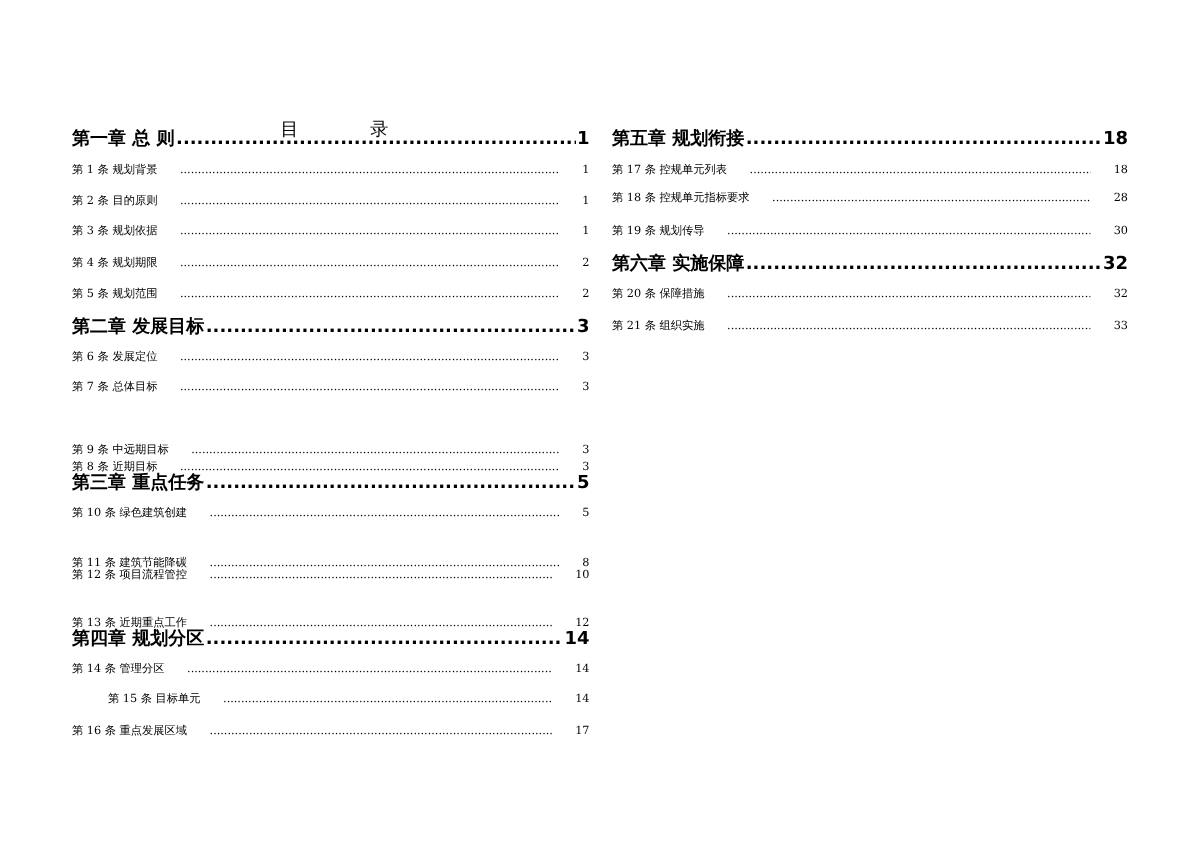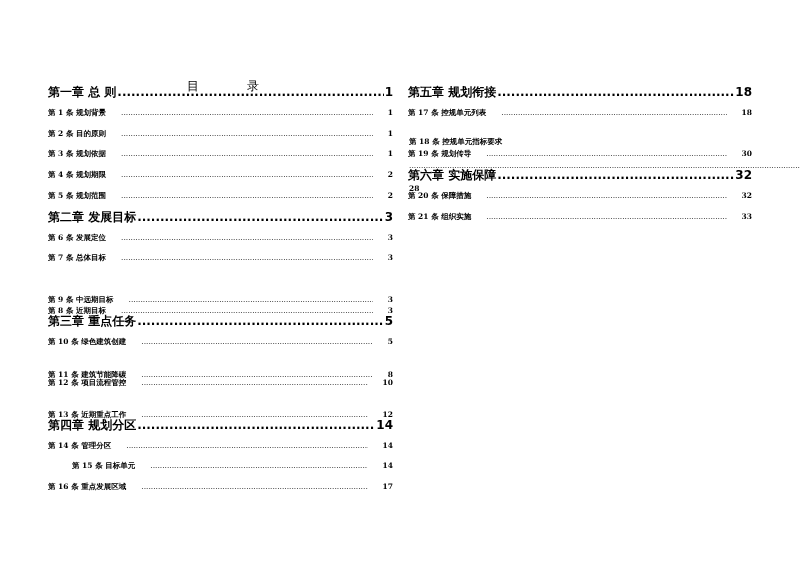--- a/index.html
+++ b/index.html
@@ -8,21 +8,21 @@
   .col.left{left:48px;width:345px;}
   .col.right{left:408px;width:344px;}
   .toc-title{position:absolute;top:62px;left:136px;width:100px;text-align:center;font-size:12px;letter-spacing:22px;font-family:"DejaVu Sans","Liberation Sans",sans-serif;margin-top:16px;}
   .row{position:absolute;left:0;right:0;display:flex;align-items:baseline;white-space:nowrap;}
   .row .lbl{flex:0 0 auto;}
   .row .dots{flex:1 1 auto;overflow:hidden;margin:0 1px;}
   .row .dots::after{content:"................................................................................................................................................................................................................................................................";letter-spacing:0;}
   .row .pg{flex:0 0 auto;}
   .chap{font-family:"DejaVu Sans","Liberation Sans",sans-serif;font-weight:bold;font-size:12px;}
   .chap .dots::after{font-size:12px;}
-  .art{font-family:"DejaVu Serif","Liberation Serif",serif;font-size:7.5px;font-weight:bold;gap:14px;}
+  .art{font-family:"DejaVu Serif","Liberation Serif",serif;font-size:7.5px;font-weight:normal;gap:14px;}
   .art .dots{font-weight:normal;}
 </style>
 </head>
 <body>
 
 <div class="col left">
   <div class="toc-title">目 录</div>
 <div class="row chap" style="top: 84px;">
       <span class="lbl">第一章  总 则</span>
       <span class="dots"></span>
@@ -128,21 +128,21 @@
     <div class="row chap" style="top: 84px;">
       <span class="lbl">第五章  规划衔接</span>
       <span class="dots"></span>
       <span class="pg">18</span>
     </div>
     <div class="row art" style="top: 107.8px;">
       <span class="lbl">第 17 条  控规单元列表</span>
       <span class="dots"></span>
       <span class="pg">18</span>
     </div>
-    <div class="row art" style="top: 137px; flex-direction: column;">
+    <div class="row art" style="top: 127px;">
       <span class="lbl">第 18 条  控规单元指标要求</span>
       <span class="dots"></span>
       <span class="pg">28</span>
     </div>
     <div class="row art" style="top: 149.4px;">
       <span class="lbl">第 19 条  规划传导</span>
       <span class="dots"></span>
       <span class="pg">30</span>
     </div>
     <div class="row chap" style="top: 167.2px;">

